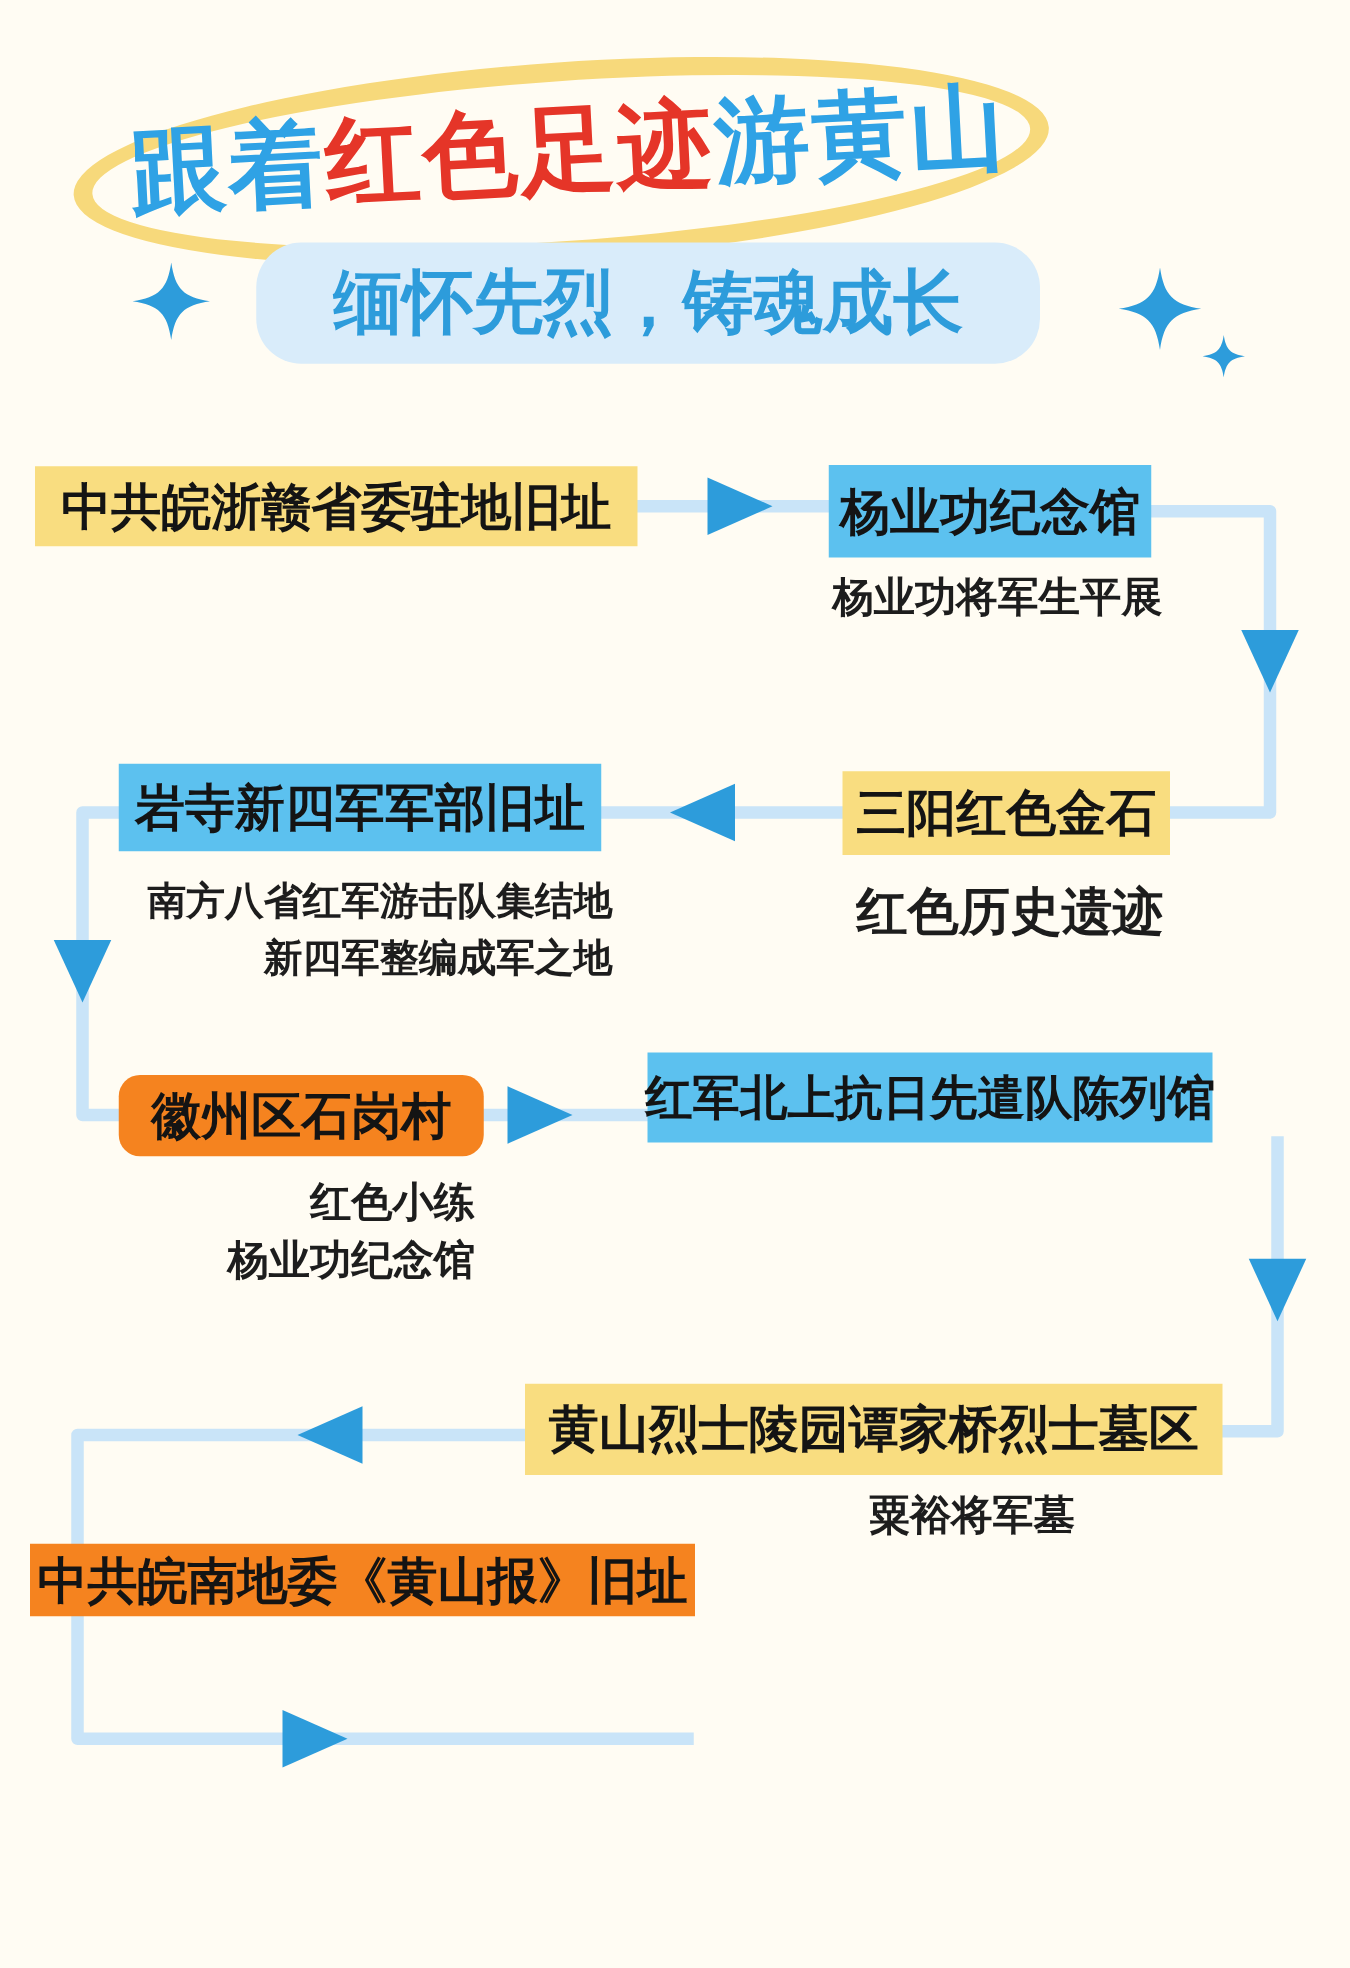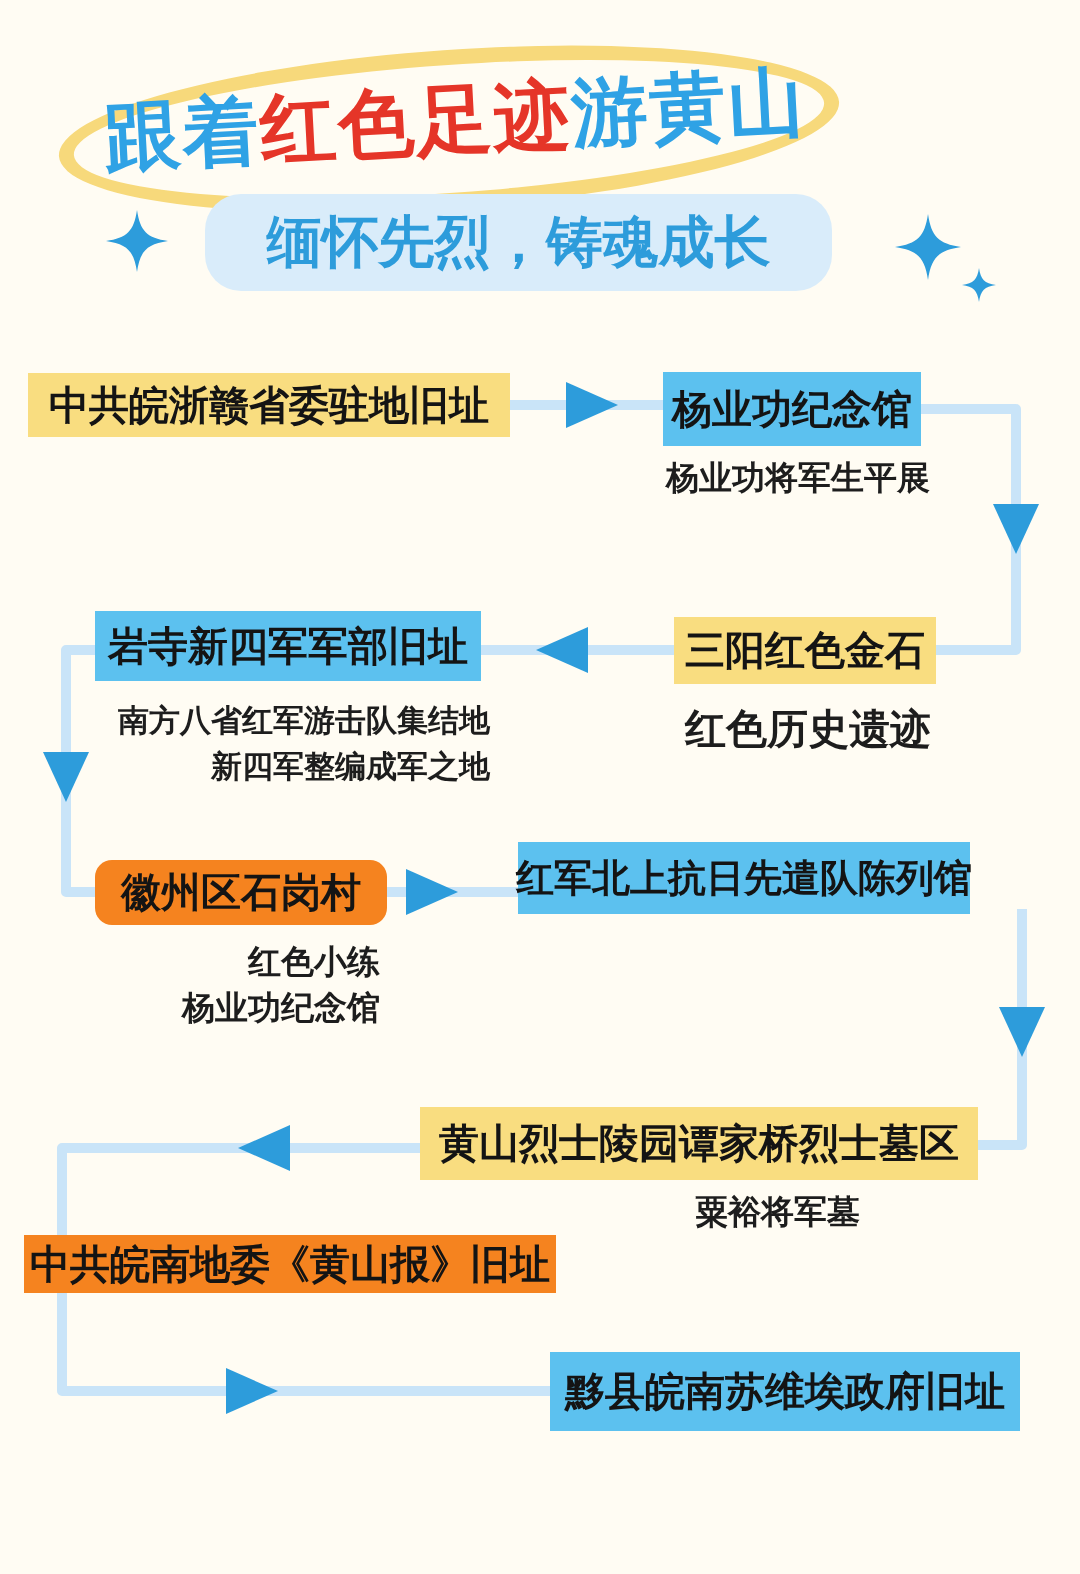--- a/index.html
+++ b/index.html
@@ -135,15 +135,14 @@
   <div class="caption" style="left:60px;top:940px;width:320px;font-size:33px;">红色小练</div>
   <div class="caption" style="left:60px;top:986px;width:320px;font-size:33px;">杨业功纪念馆</div>
 
   <div class="node" style="left: 420px; top: 1107px; width: 558px; height: 73px; font-size: 40px; background: rgb(249, 221, 128);">黄山烈士陵园谭家桥烈士墓区</div>
 
   <div class="node" style="left: 518px; top: 842px; width: 452px; height: 72px; font-size: 38px; background: rgb(92, 193, 239);">红军北上抗日先遣队陈列馆</div>
   <div class="caption" style="left:550px;top:1190px;width:310px;font-size:33px;">粟裕将军墓</div>
 
   <div class="node" style="left: 24px; top: 1235px; width: 532px; height: 58px; font-size: 40px; background: rgb(245, 131, 31); text-align: right;">中共皖南地委《黄山报》旧址</div>
 
-  <div class="node" style="left: 550px; top: 1352px; width: 470px; height: 79px; font-size: 40px; background: rgb(92, 193, 239);">黟县皖南苏维埃政府旧址</div>
 
 </div>
 
 </body></html>

